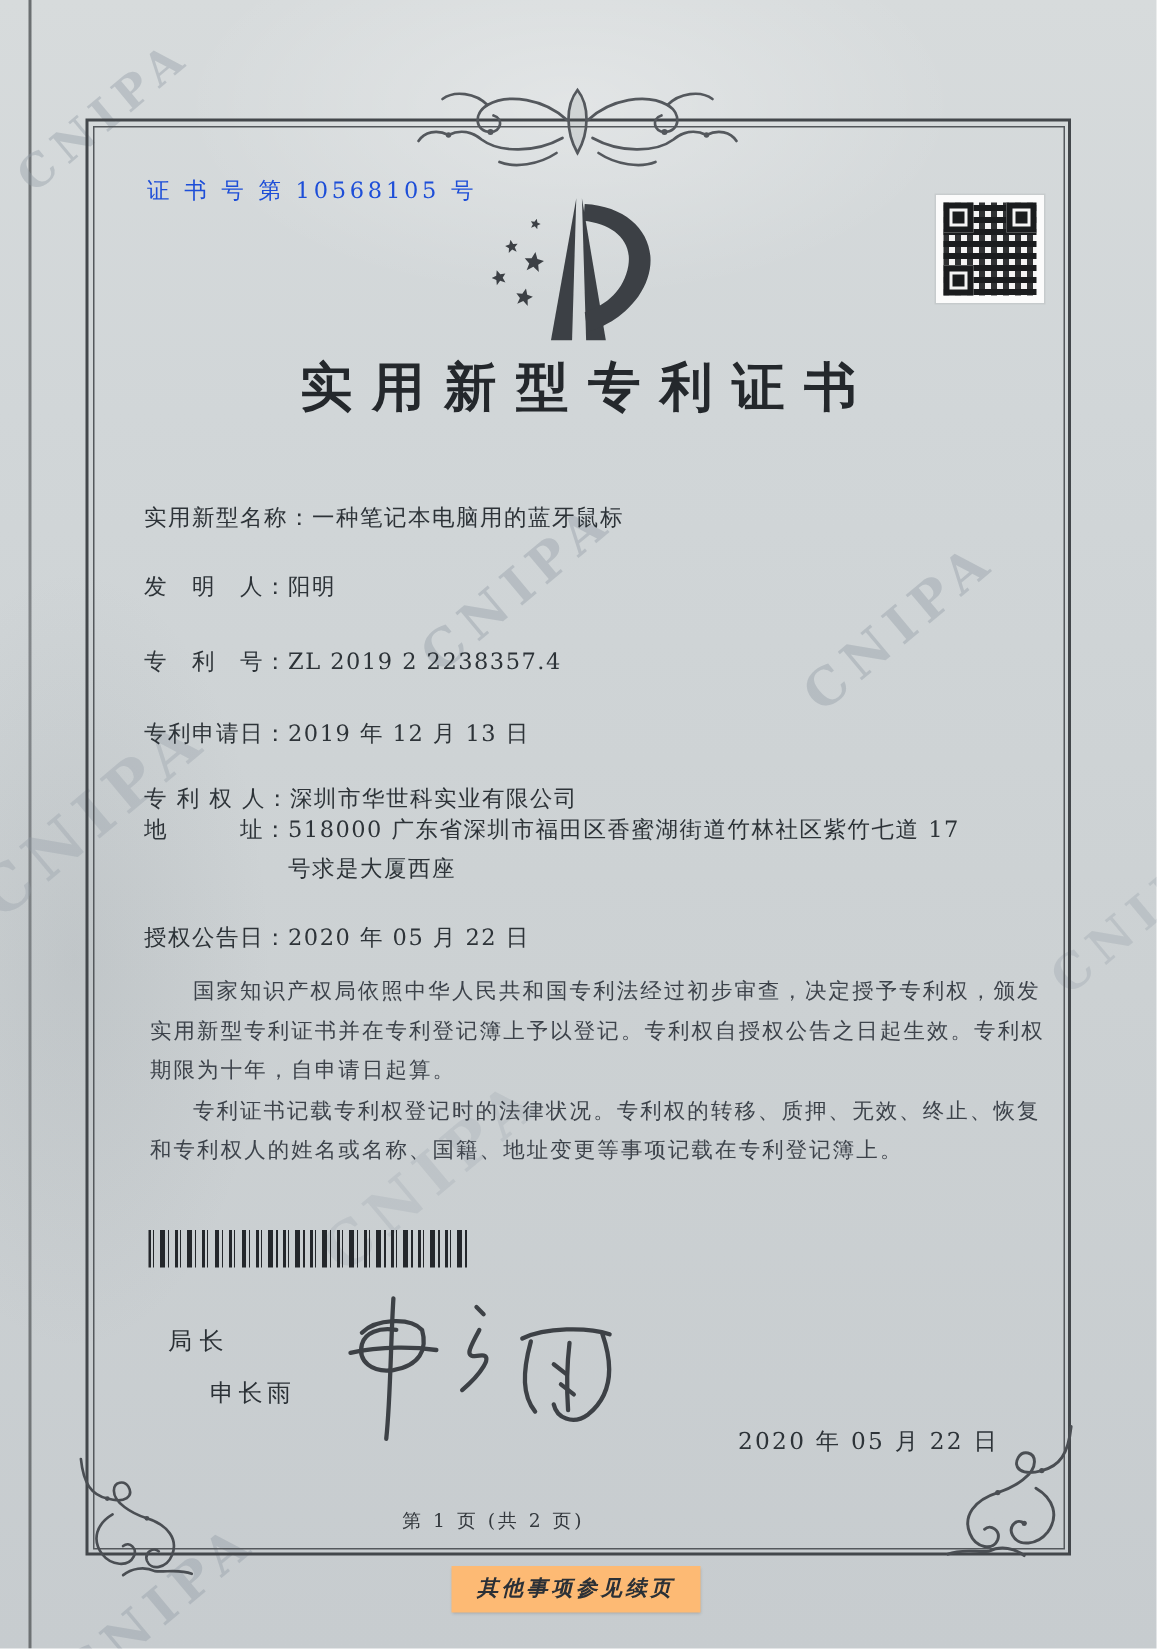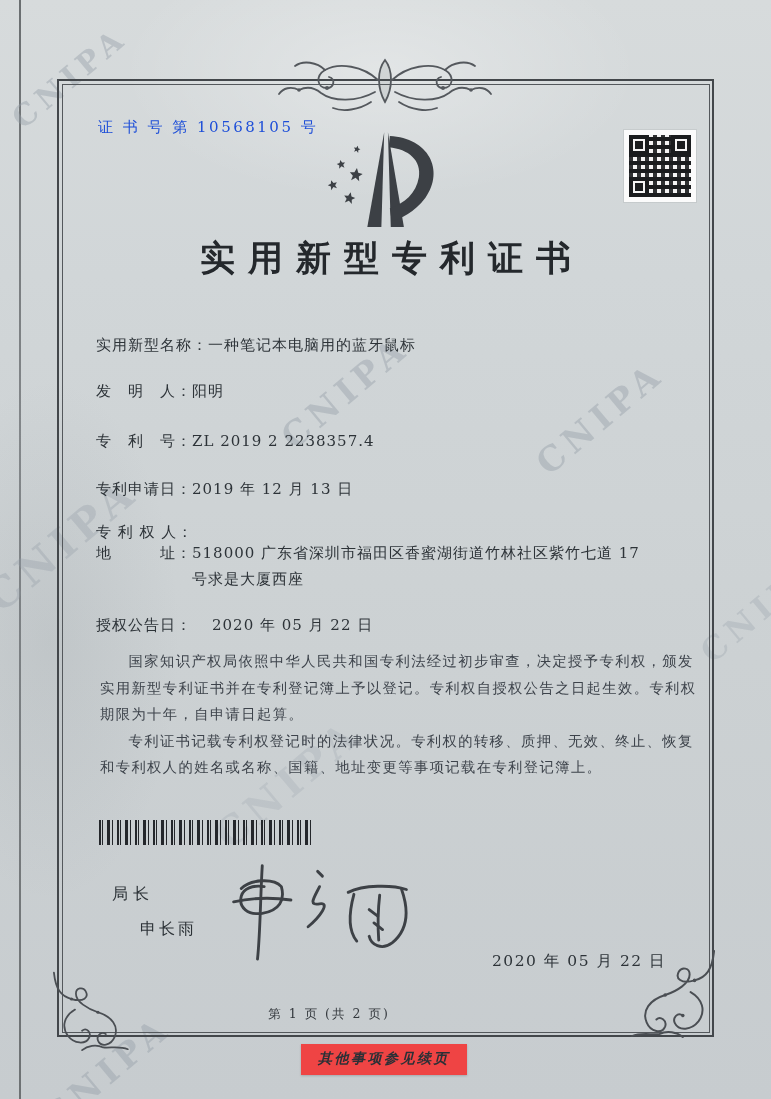--- a/index.html
+++ b/index.html
@@ -53,21 +53,21 @@
     font-family:"DejaVu Serif", serif; text-indent:13px; }
 
   
   .fields { position:absolute; left:96px; top:0; width:594px; color:#2d3338;
     font-size:15px; letter-spacing:1px; font-family:"DejaVu Serif", serif; }
   .frow { position:absolute; left:0; display:flex; align-items:flex-start; width:594px; line-height:1.75; }
   .flabel { white-space:nowrap; }
   .r0 { top:332px; } .r1 { top:378px; } .r2 { top:428px;text-align:center; }
   .r3 { top:476px; } .r4 { top:519px; } .r5 { top:540px; }
   .r5 .fvalue { width:452px; }
-  .rgrant { top:612px;gap:20px; }
+  .rgrant { top:612px; }
   .grant-no-pair { position:absolute; left:322px; top:0; display:flex; white-space:nowrap; }
 
   
   .body-text { position:absolute; left:100px; top:648px; width:604px; color:#3d434b;
     font-size:14.3px; line-height:1.86; letter-spacing:1.4px;
     font-family:Liberation Serif, serif; }
   .body-text p { text-indent:2em; }
 
   .barcode { position:absolute; left:99px; top:820px; width:213px; height:25px;
     background:repeating-linear-gradient(90deg,
@@ -81,21 +81,21 @@
   .signer-name { position:absolute; left:112px; top:919px; font-size:16px; letter-spacing:3px;
     color:#2b3136; font-family:"DejaVu Serif", serif;margin-left:28px; }
   .signature { position:absolute; left:205px; top:858px; }
 
   .issue-date { position:absolute; left:492px; top:951px; font-size:15.5px; letter-spacing:1.5px;
     color:#2d3338; font-family:"DejaVu Serif", serif; }
 
   .page-info { position:absolute; left:0; top:1006px; width:658px; text-align:center;
     font-size:12.5px; letter-spacing:2px; color:#33383d; font-family:"DejaVu Serif", serif; }
 
-  .continuation { position:absolute; left:301px; top:1044px; background:#ef4444;
+  .continuation { position:absolute; left:301px; top:1044px; background:#fdba74;
     padding:6px 17px 7px; font-size:14px; font-weight:bold; letter-spacing:2.5px;
     color:#2b3036; font-family:"DejaVu Serif", serif; font-style:italic;
     box-shadow:0 1px 2px rgba(60,65,70,.25); }
 </style>
 </head>
 <body>
 
 <div class="page">
 
   <div class="paper-edge"></div>
@@ -189,20 +189,21 @@
     <div class="frow r2">
       <span class="flabel">专　利　号：</span>
       <span class="fvalue">ZL 2019 2 2238357.4</span>
     </div>
     <div class="frow r3">
       <span class="flabel">专利申请日：</span>
       <span class="fvalue">2019 年 12 月 13 日</span>
     </div>
     <div class="frow r4">
       <span class="flabel">专 利 权 人：</span>
+      <span class="fvalue">深圳市华世科实业有限公司</span>
     </div>
     <div class="frow r5">
       <span class="flabel">地　　　址：</span>
       <span class="fvalue">518000 广东省深圳市福田区香蜜湖街道竹林社区紫竹七道 17 号求是大厦西座</span>
     </div>
     <div class="frow rgrant">
       <span class="flabel">授权公告日：</span>
       <span class="fvalue">2020 年 05 月 22 日</span>
     </div>
   </div>

